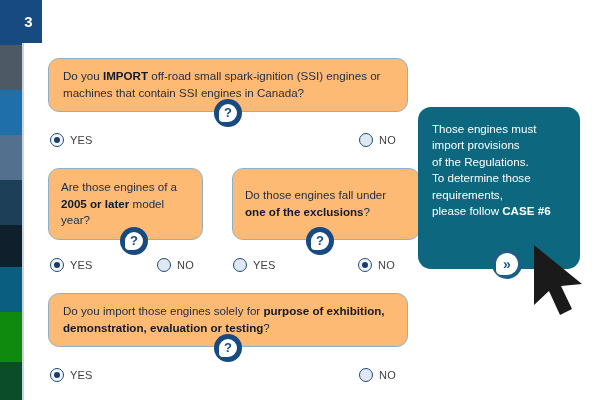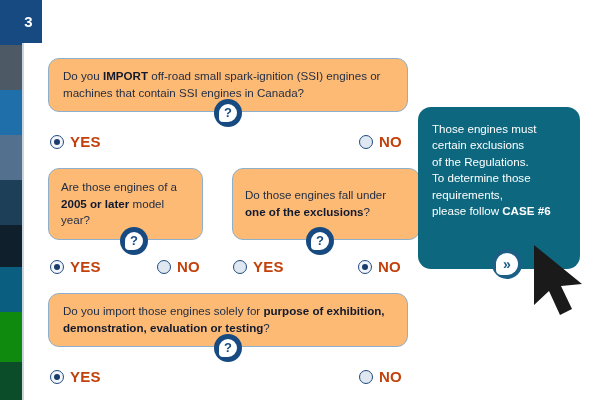--- a/index.html
+++ b/index.html
@@ -127,23 +127,23 @@
   .radio.on::after {
     content: "";
     position: absolute;
     left: 50%; top: 50%;
     width: 6px; height: 6px;
     margin: -3px 0 0 -3px;
     border-radius: 50%;
     background: #1b3c6b;
   }
   .answer .lbl {
-    color: #c2410c;
-    font-size: 15px;
-    font-weight: 700;
+    color: #404040;
+    font-size: 11px;
+    font-weight: 400;
     letter-spacing: .2px;
   }
 
   #ans-import-yes  { left: 50px;  top: 133px; }
   #ans-import-no   { left: 359px; top: 133px; }
   #ans-model-yes   { left: 50px;  top: 258px; }
   #ans-model-no    { left: 157px; top: 258px; }
   #ans-exclude-yes { left: 233px; top: 258px; }
   #ans-exclude-no  { left: 358px; top: 258px; }
   #ans-purpose-yes { left: 50px;  top: 368px; }
@@ -288,21 +288,21 @@
     <span class="lbl">YES</span>
   </div>
   <div class="answer" id="ans-purpose-no">
     <span class="radio"></span>
     <span class="lbl">NO</span>
   </div>
 
   <div id="result-panel">
     <div id="result-text">
         <div>Those engines must</div>
-        <div>certain exclusions</div>
+        <div>import provisions</div>
         <div>of the Regulations.</div>
         <div>To determine those</div>
         <div>requirements,</div>
         <div>please follow <b>CASE #6</b></div>
       </div>
   </div>
 
   <div id="next-badge">
     <span class="ring"></span>
     <span class="bubble"></span>

